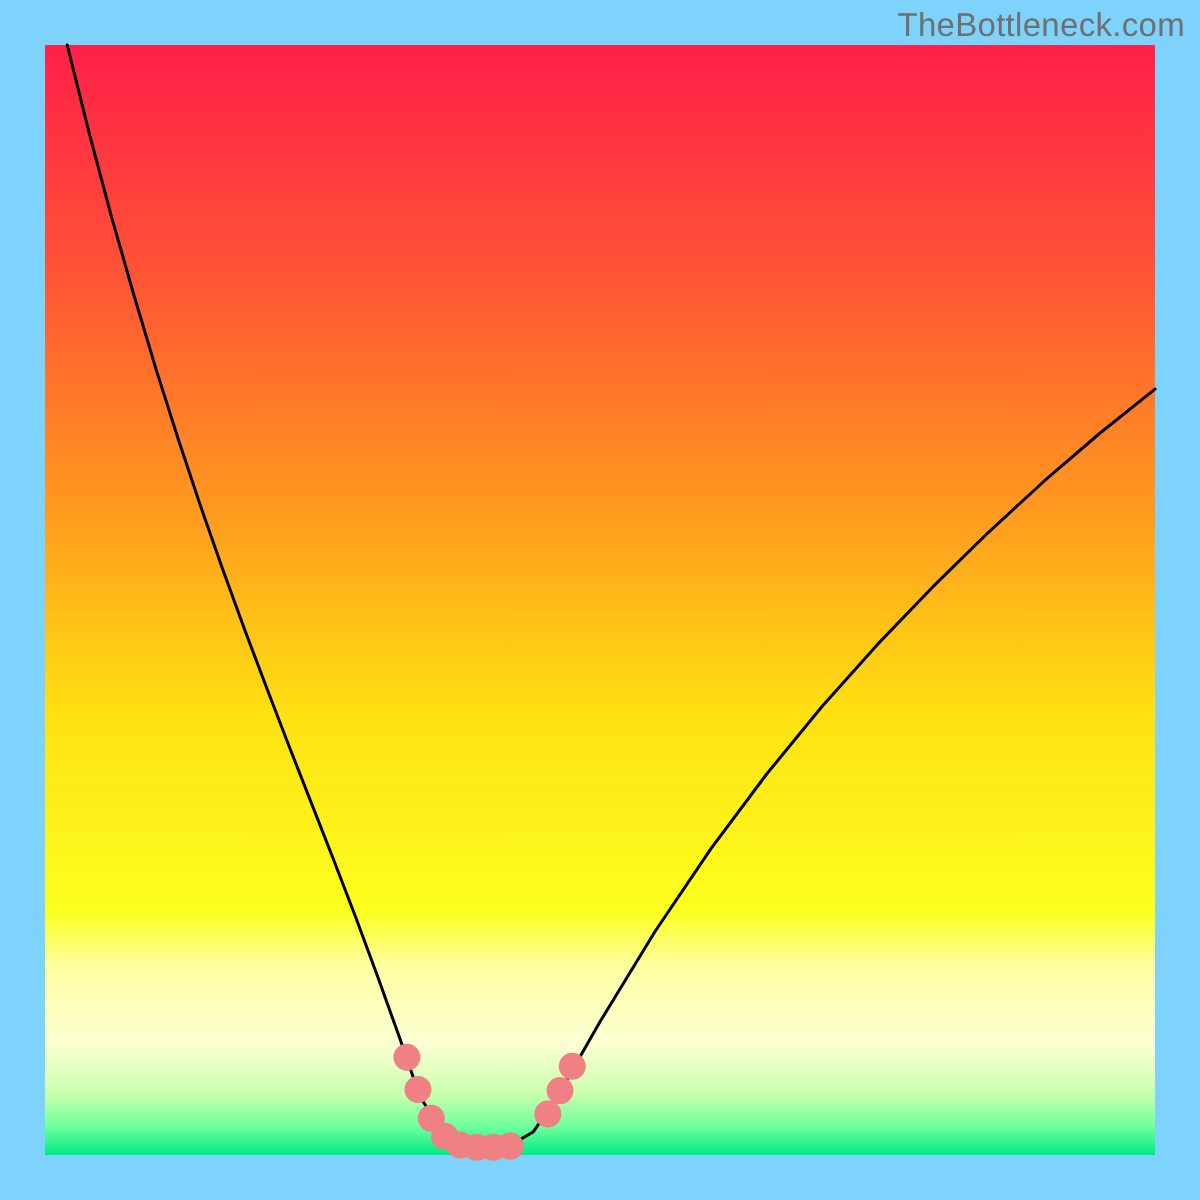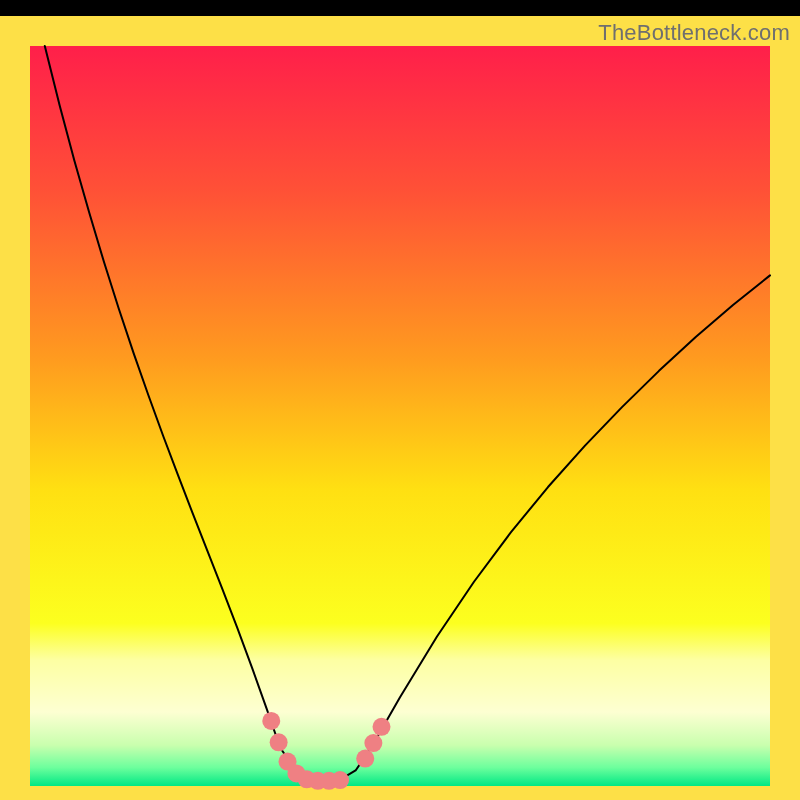--- a/index.html
+++ b/index.html
@@ -7,22 +7,21 @@
     padding: 0;
     width: 800px;
     height: 800px;
     background: #000;
     overflow: hidden;
     font-family: Arial, Helvetica, sans-serif;
   }
   .frame {
     position: absolute;
     inset: 0;
-    background: #fde047;
-    margin-top: 16px;
+    background: #7dd3fc;
   }
   .watermark {
     position: absolute;
     top: 4px;
     right: 10px;
     color: #6f6f6f;
     font-size: 22px;
     font-weight: 500;
     letter-spacing: 0.2px;
     z-index: 10;

